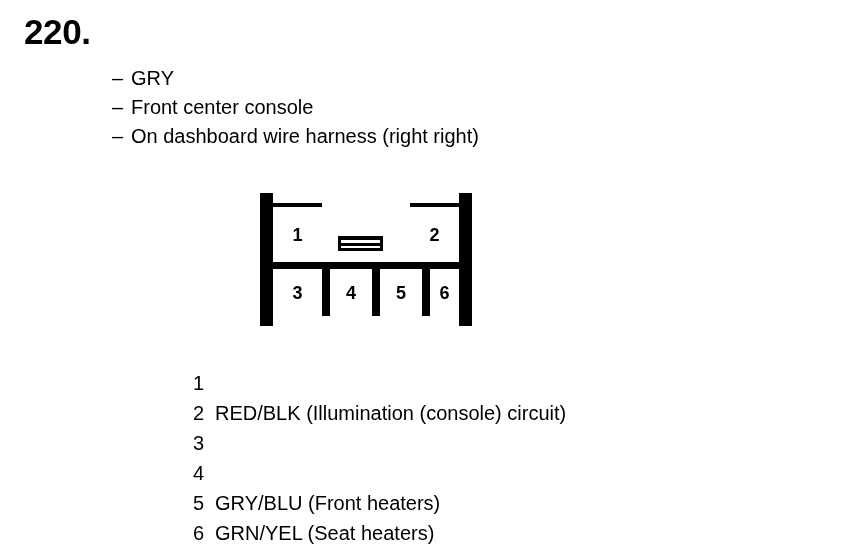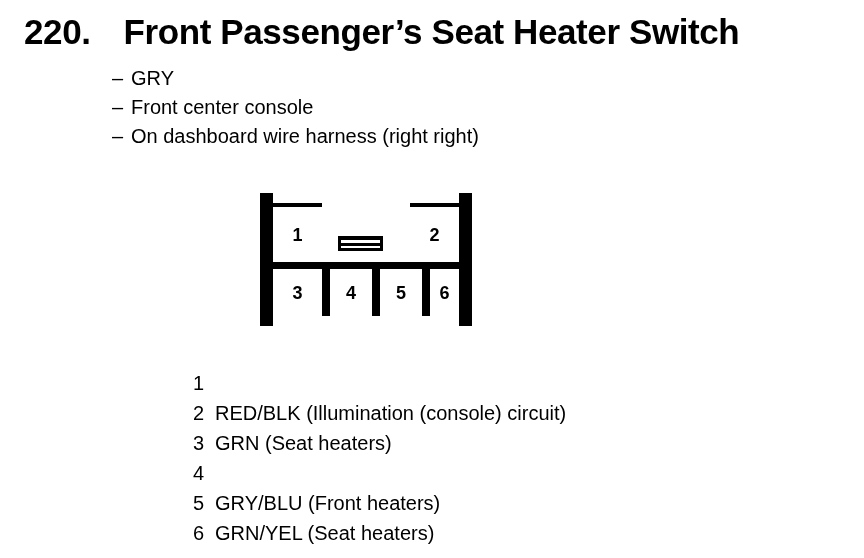--- a/index.html
+++ b/index.html
@@ -172,21 +172,20 @@
     flex: 0 0 16px;
     text-align: right;
     margin-right: 11px;
   }
 </style>
 </head>
 <body>
 
 <div class="title-row">
   <span class="title-num">220.</span>
-  <span class="title-main">Front Passenger’s Seat Heater Switch</span>
 </div>
 
 <div class="meta-list">
   <div class="meta-item">
     <span class="meta-dash">–</span>
     <span>GRY</span>
   </div>
   <div class="meta-item">
     <span class="meta-dash">–</span>
     <span>Front center console</span>
@@ -225,21 +224,20 @@
 <div class="pin-list">
   <div class="pin-row">
     <span class="pin-num">1</span>
   </div>
   <div class="pin-row">
     <span class="pin-num">2</span>
     <span class="pin-label">RED/BLK (Illumination (console) circuit)</span>
   </div>
   <div class="pin-row">
     <span class="pin-num">3</span>
-    <span class="pin-label">GRN (Seat heaters)</span>
   </div>
   <div class="pin-row">
     <span class="pin-num">4</span>
   </div>
   <div class="pin-row">
     <span class="pin-num">5</span>
     <span class="pin-label">GRY/BLU (Front heaters)</span>
   </div>
   <div class="pin-row">
     <span class="pin-num">6</span>

